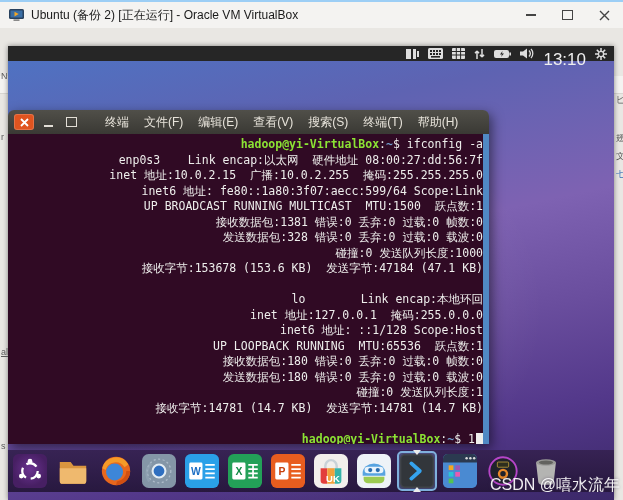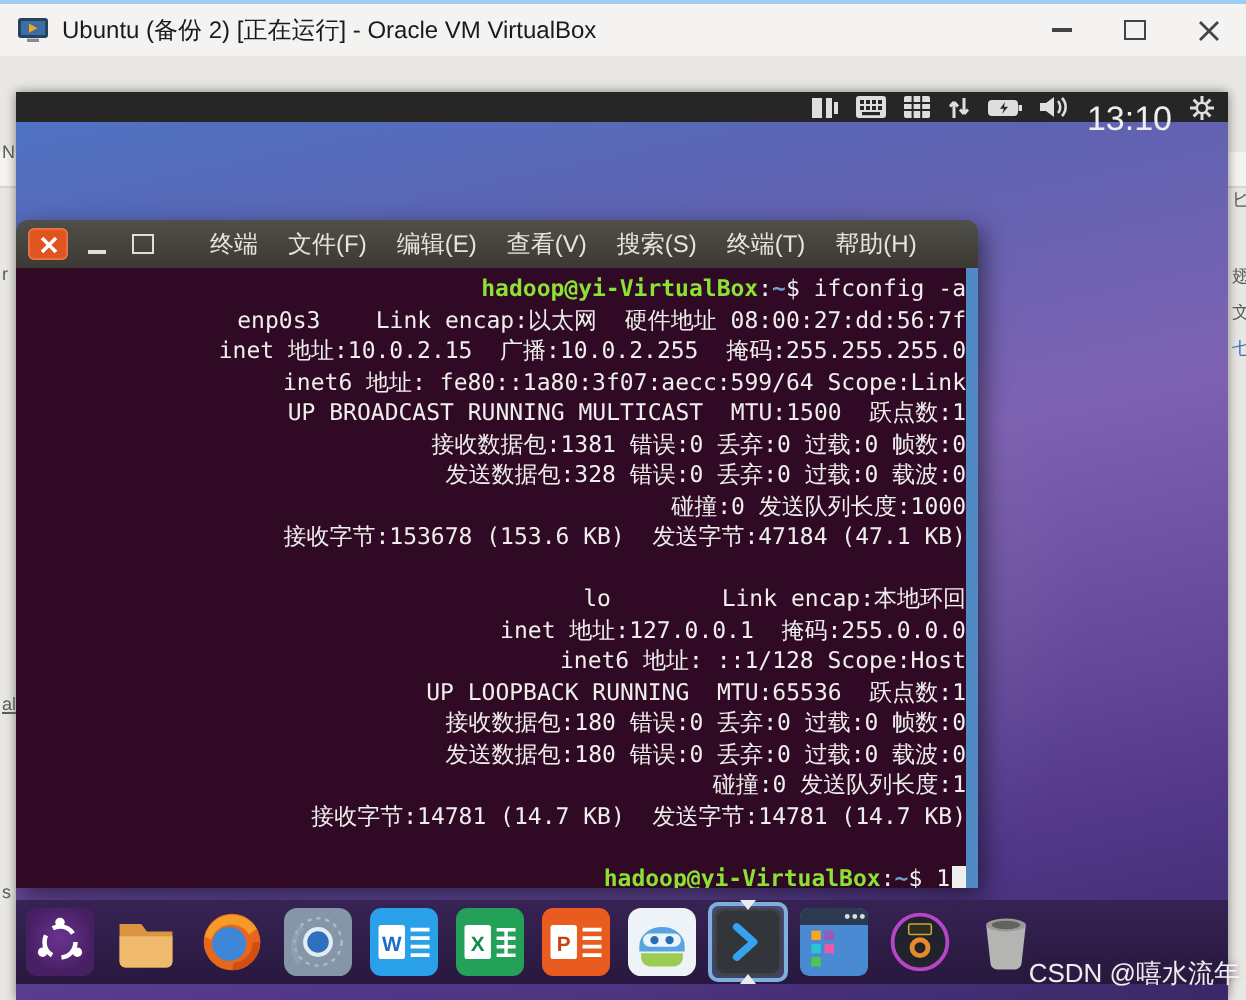--- a/index.html
+++ b/index.html
@@ -69,21 +69,21 @@
   .dock-slot.active::after{content:'';position:absolute;bottom:-3px;left:50%;transform:translateX(-50%);
      border:4px solid transparent;border-bottom:5px solid #ececec;}
 
   
   .frag{position:absolute;font-size:9px;color:#5a5a5a;z-index:2;line-height:9px;}
   .frag-left{left:1px;}
   .frag-right{left:616px;width:7px;overflow:hidden;}
   .frag-blue{color:#3b6fb5;}
 
   
-  .watermark{position:absolute;right:3px;bottom:4px;z-index:50;font-size:13px;
+  .watermark{position:absolute;right:3px;bottom:4px;z-index:50;font-size:16px;
      color:rgba(255,255,255,.92);text-shadow:0 0 3px rgba(60,40,80,.6);white-space:nowrap;}
 </style>
 </head>
 <body>
 
 <div class="vbx-titlebar">
   <span class="vbx-appicon">
     <svg width="15" height="14" viewBox="0 0 15 14">
         <rect x="0" y="1" width="15" height="10" rx="1.5" fill="#28415e"></rect>
         <rect x="1.5" y="2.5" width="12" height="7" fill="#3a6ea5"></rect>
@@ -268,20 +268,31 @@
           <rect width="36" height="36" rx="6" fill="#e85d1f"></rect>
           <rect x="4.5" y="9" width="14" height="18" rx="1.5" fill="#fff"></rect>
           <text x="11.5" y="22.5" font-size="11" font-weight="bold" fill="#c8410e" text-anchor="middle" font-family="Liberation Sans,sans-serif">P</text>
           <g stroke="#fff" stroke-width="2">
             <path d="M21.5 11.5h10M21.5 16h10M21.5 20.5h10M21.5 25h10"></path>
           </g>
         </svg>
       </div>
       <div class="dock-slot">
         <svg viewBox="0 0 36 36">
+          <rect width="36" height="36" rx="7" fill="#f2efec"></rect>
+          <path d="M12 17v-4.5a6 6 0 0 1 12 0V17" fill="none" stroke="#c9d2d8" stroke-width="2.6"></path>
+          <path d="M7 15h22v13a3.5 3.5 0 0 1-3.5 3.5h-15A3.5 3.5 0 0 1 7 28z" fill="#fdfdfd"></path>
+          <path d="M7 15h7v16.5h-3.5A3.5 3.5 0 0 1 7 28z" fill="#e23e3c"></path>
+          <path d="M14 15h8v16.5h-8z" fill="#f2a13c"></path>
+          <path d="M22 15h7v13a3.5 3.5 0 0 1-3.5 3.5H22z" fill="#36b3a8"></path>
+          <text x="20" y="29.5" font-size="10" font-weight="bold" fill="#fff" text-anchor="middle" font-family="Liberation Sans,sans-serif">UK</text>
+        </svg>
+      </div>
+      <div class="dock-slot">
+        <svg viewBox="0 0 36 36">
           <rect width="36" height="36" rx="7" fill="#eef3f7"></rect>
           <path d="M6 20a12 10 0 0 1 24 0v3H6z" fill="#58a4e0"></path>
           <rect x="8" y="13.5" width="20" height="7" rx="3.5" fill="#eaf4fb"></rect>
           <circle cx="14" cy="17" r="2.2" fill="#2a6db0"></circle>
           <circle cx="22" cy="17" r="2.2" fill="#2a6db0"></circle>
           <path d="M7 24h22v3a5 5 0 0 1-5 4H12a5 5 0 0 1-5-4z" fill="#9ccb52"></path>
         </svg>
       </div>
       <div class="dock-slot active">
         <svg viewBox="0 0 36 36">

